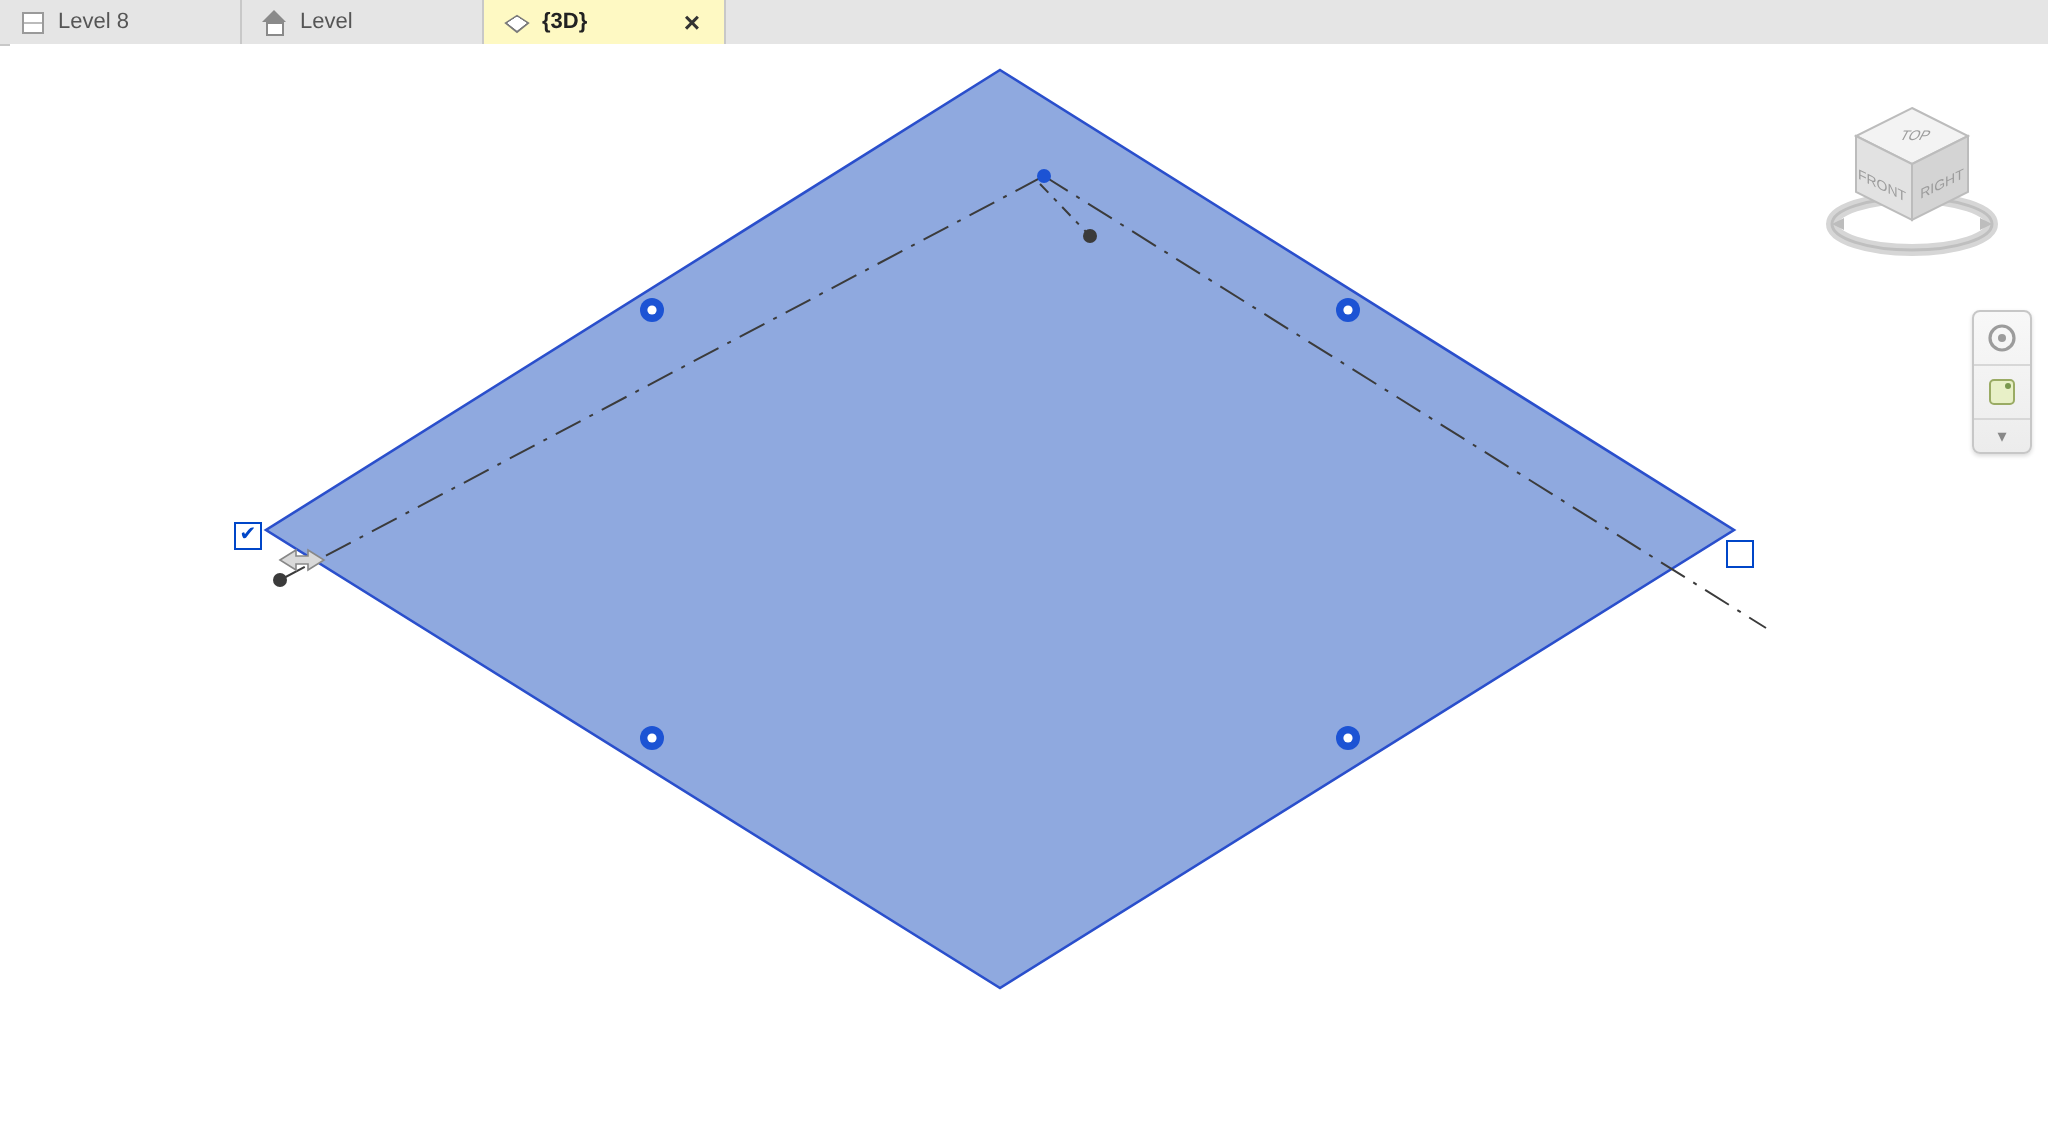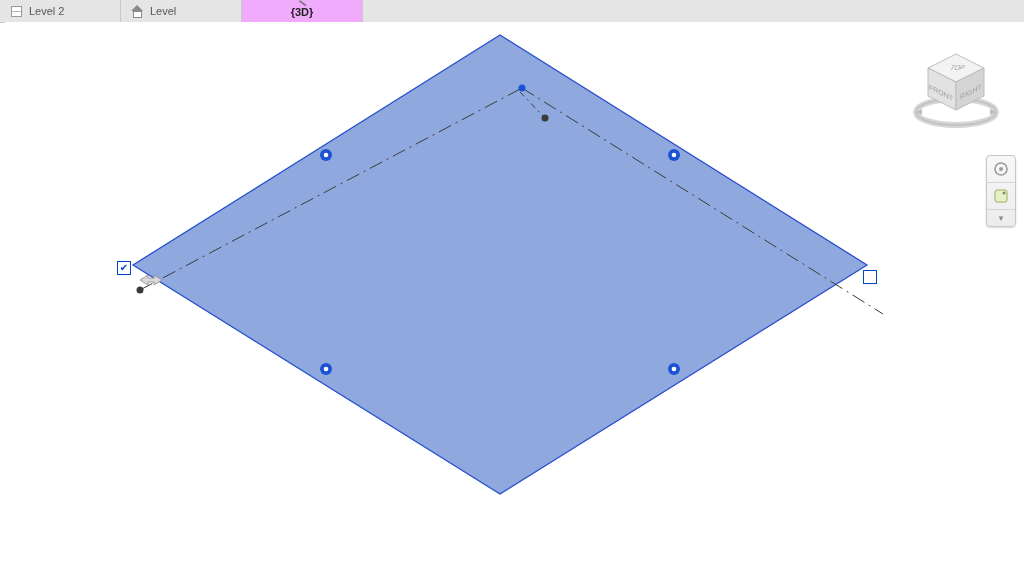--- a/index.html
+++ b/index.html
@@ -32,24 +32,23 @@
     cursor: pointer;
     min-width: 100px;
   }
   .tab .icon {
     width: 13px;
     height: 13px;
     display: inline-block;
     position: relative;
   }
   .tab.active {
-    background: #f0abfc;
+    background: #fef9c3;
     font-weight: bold;
     color: #222;
-    flex-direction: column;
   }
   .tab .close {
     margin-left: auto;
     font-size: 14px;
     line-height: 1;
     color: #333;
     padding: 0 2px;
   }
   
   .ico-plan::before {  
@@ -155,21 +154,21 @@
   }
   .navbar .nav-btn:last-child { border-bottom: none; height: 16px; }
 
 </style>
 </head>
 <body>
 
 <div class="tab-bar">
   <div class="tab">
     <span class="icon ico-plan"></span>
-    <span>Level 2</span>
+    <span>Level 8</span>
   </div>
   <div class="tab">
     <span class="icon ico-elev"></span>
     <span>Level</span>
   </div>
   <div class="tab active">
     <span class="icon ico-3d"></span>
     <span>{3D}</span>
     <span class="close">×</span>
   </div>

